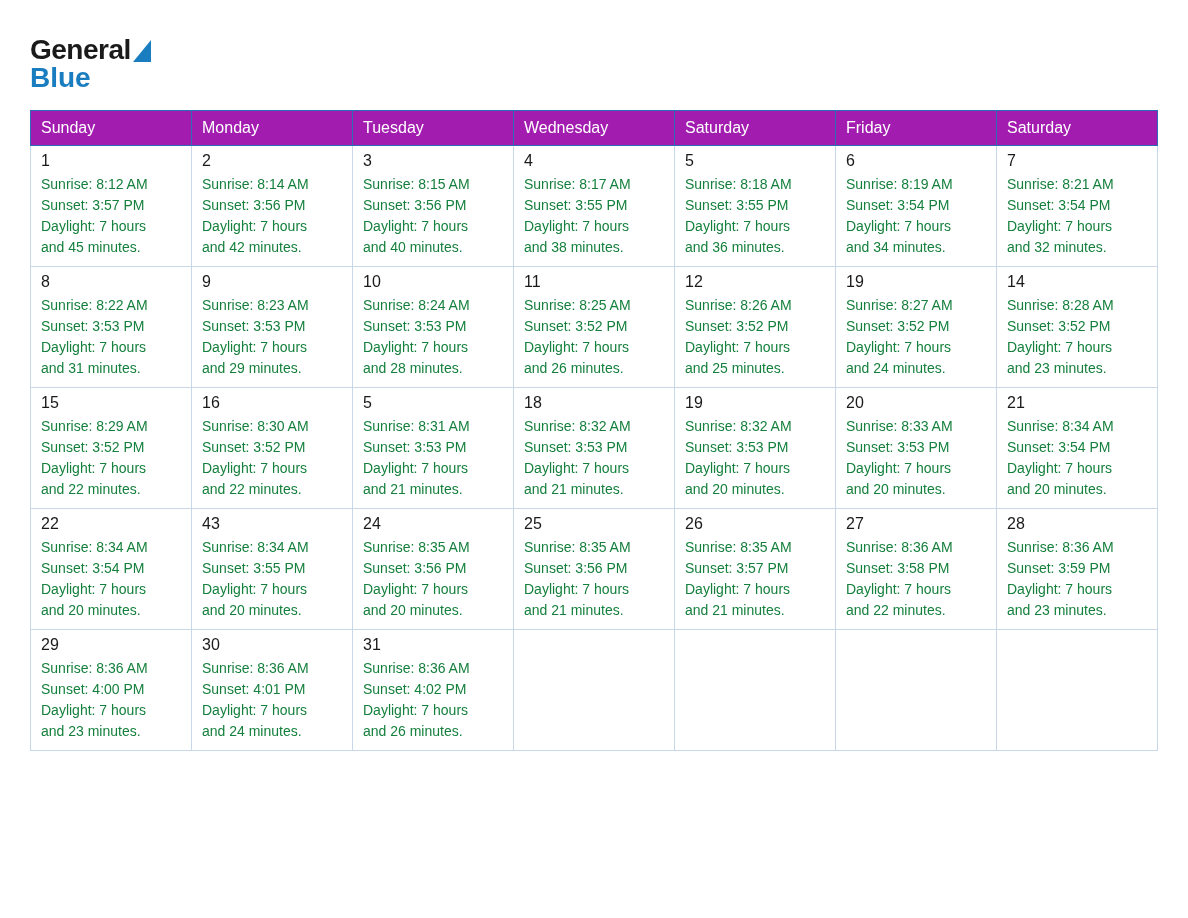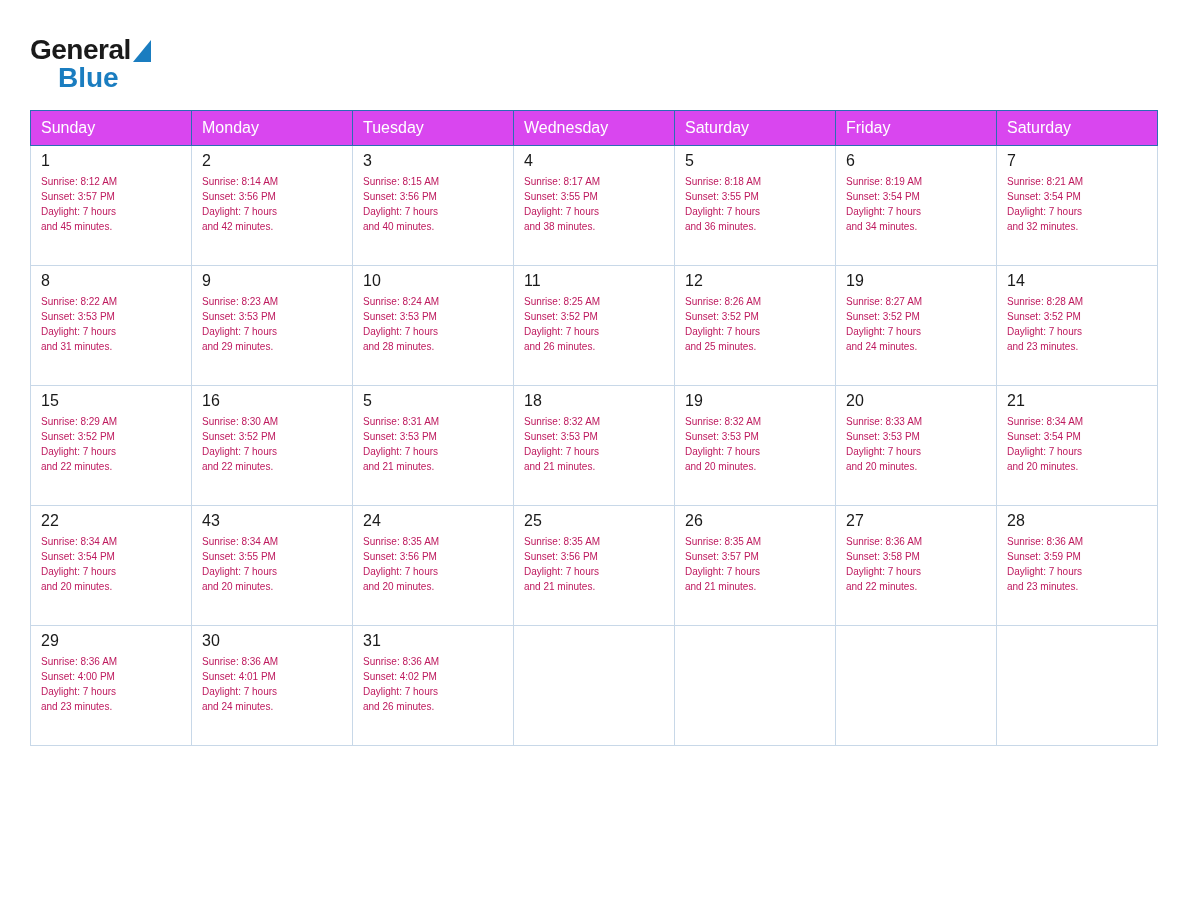--- a/index.html
+++ b/index.html
@@ -32,21 +32,20 @@
     }
     .logo-line1 {
       display: flex;
       align-items: flex-end;
       margin-top: 16px;
     }
     .logo-line2 {
       color: #1a7dc0;
       font-size: 28px;
       font-weight: bold;
-      margin-left: 28px;
     }
     .title-block {
       text-align: right;
     }
     .title-month {
       font-size: 52px;
       font-weight: bold;
       color: #1a1a1a;
       line-height: 1.1;
     }
@@ -54,21 +53,21 @@
       font-size: 22px;
       color: #444;
       margin-top: 4px;
     }
     table {
       width: 100%;
       border-collapse: collapse;
       table-layout: fixed;
     }
     thead tr {
-      background-color: #d946ef;
+      background-color: #a21caf;
     }
     thead th {
       color: #ffffff;
       font-size: 16px;
       font-weight: normal;
       padding: 8px 10px;
       text-align: left;
       border: 1px solid #2a6db5;
     }
     tbody td {
@@ -83,22 +82,22 @@
       background: #ffffff;
     }
     .day-num {
       font-size: 16px;
       font-weight: normal;
       color: #1a1a1a;
       margin-bottom: 4px;
       display: block;
     }
     .day-info {
-      font-size: 10px;
-      color: #be185d;
+      font-size: 14px;
+      color: #15803d;
       line-height: 1.5;
     }
     td.empty {
       background: #ffffff;
     }
   </style>
 </head>
 <body>
 
 <div class="header">

